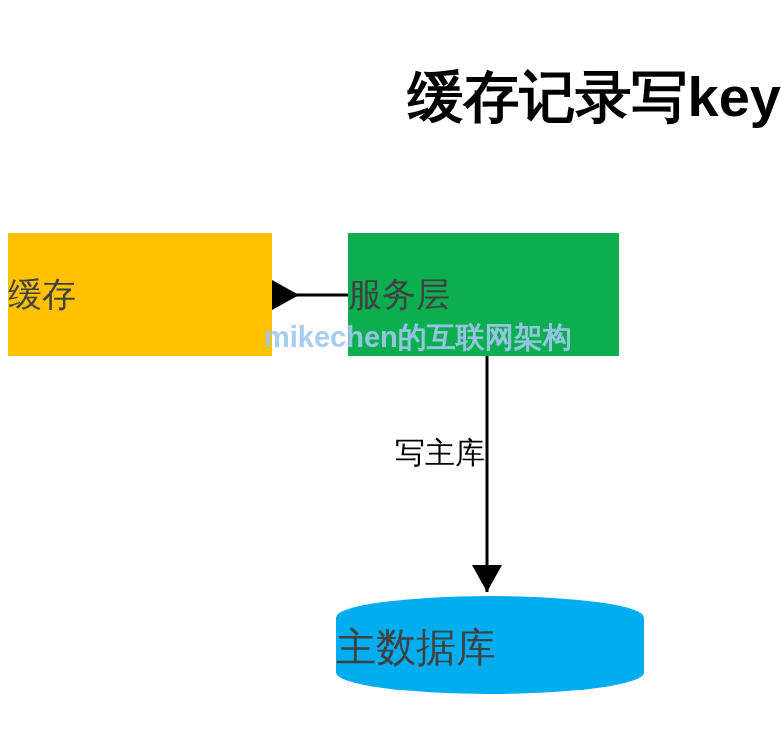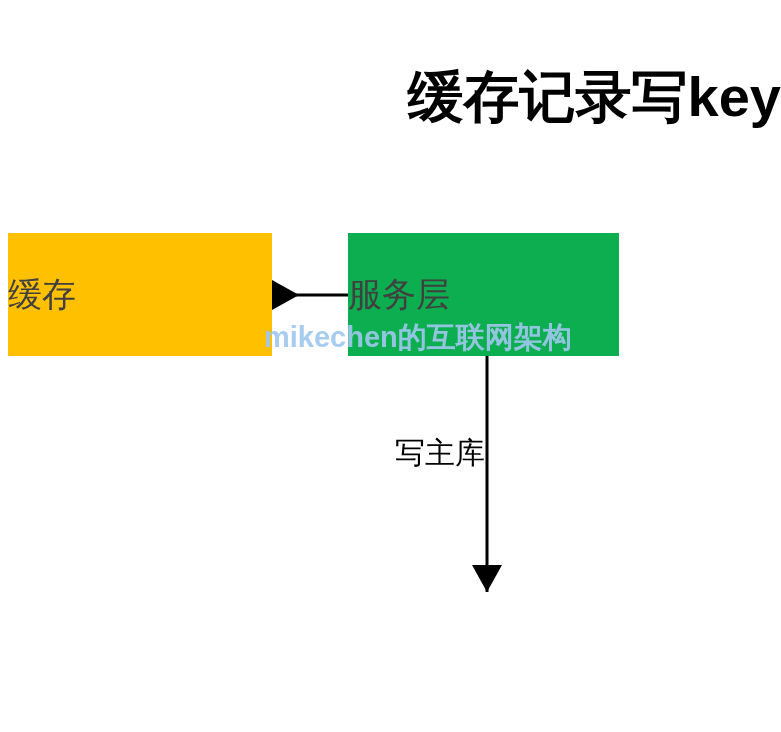--- a/index.html
+++ b/index.html
@@ -142,18 +142,21 @@
   </svg>
 
   <div class="node node-cache">
     <span class="node-label">缓存</span>
   </div>
 
   <div class="node node-service">
     <span class="node-label">服务层</span>
   </div>
 
+  <div class="node node-db">
+    <span class="node-label">主数据库</span>
+  </div>
 
   <div class="edge-label">写主库</div>
 
   <div class="watermark">mikechen的互联网架构</div>
 
 </div>
 
 </body></html>

